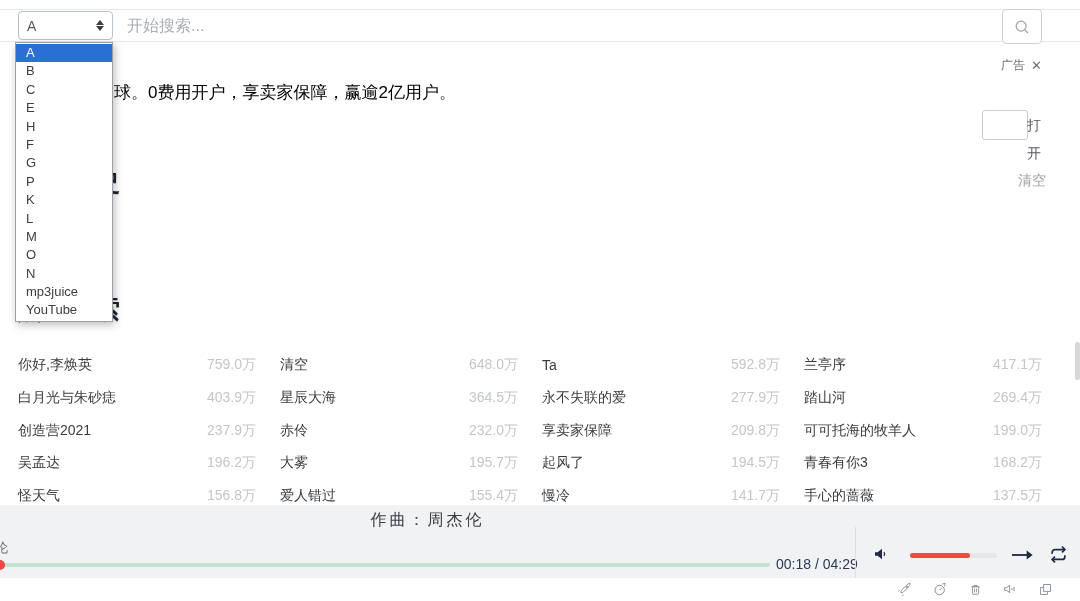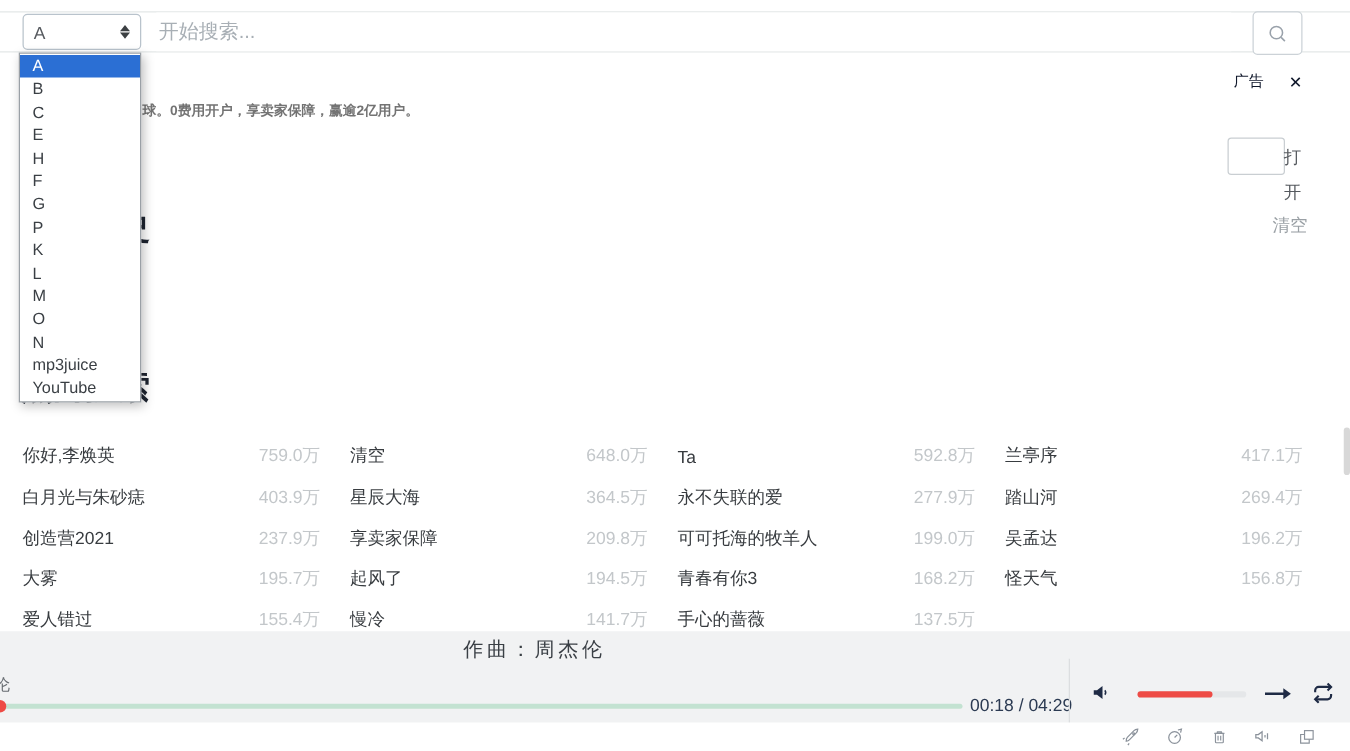--- a/index.html
+++ b/index.html
@@ -22,24 +22,24 @@
   .search-btn{position:absolute;right:38px;top:-1px;width:40px;height:35px;border:1px solid #ccd2d7;
     border-radius:4px;background:#fff;display:flex;align-items:center;justify-content:center;cursor:pointer;}
 
   
   .dropdown{position:absolute;left:15px;top:42px;width:98px;background:#fff;border:1px solid #9aa0a6;
     box-shadow:2px 3px 8px rgba(0,0,0,.25);z-index:100;padding:1px 0;}
   .dd-option{height:18.4px;line-height:18.4px;font-size:13px;color:#3a3f44;padding-left:10px;cursor:pointer;white-space:nowrap;}
   .dd-option.selected{background:#2b6fd4;color:#fff;}
 
   
-  .ad-tag{position:absolute;top:57px;right:38px;display:flex;align-items:center;gap:20px;
-    color:#0f172a;font-size:12px;}
+  .ad-tag{position:absolute;top:57px;right:38px;display:flex;align-items:center;gap:6px;
+    color:#737373;font-size:12px;}
   .ad-close{cursor:pointer;font-size:13px;}
-  .ad-text{position:absolute;top:81px;left:114px;font-size:11px;color:#737373;font-weight:bold;}
+  .ad-text{position:absolute;top:81px;left:114px;font-size:17px;color:#000000;}
   .ad-open-btn{position:absolute;top:110px;right:52px;width:46px;height:30px;border:1px solid #c9ced2;
     border-radius:3px;background:#fff;color:#55595e;font-size:14px;line-height:28px;text-align:center;cursor:pointer;padding-left:44px;}
 
   
   .sec-title{position:absolute;left:16px;font-size:26px;font-weight:700;color:#1d2430;z-index:1;white-space:nowrap;}
   .history-title{top:164px;}
   .hot-title{top:292px;}
   .clear-link{position:absolute;top:172px;right:34px;font-size:14px;color:#9aa0a5;cursor:pointer;}
 
   
@@ -137,20 +137,24 @@
         <span class="hot-name">永不失联的爱</span>
         <span class="hot-count">277.9万</span>
       </div>
       <div class="hot-cell">
         <span class="hot-name">踏山河</span>
         <span class="hot-count">269.4万</span>
       </div>
       <div class="hot-cell">
         <span class="hot-name">创造营2021</span>
         <span class="hot-count">237.9万</span>
+      </div>
+      <div class="hot-cell">
+        <span class="hot-name">赤伶</span>
+        <span class="hot-count">232.0万</span>
       </div>
       <div class="hot-cell">
         <span class="hot-name">享卖家保障</span>
         <span class="hot-count">209.8万</span>
       </div>
       <div class="hot-cell">
         <span class="hot-name">可可托海的牧羊人</span>
         <span class="hot-count">199.0万</span>
       </div>
       <div class="hot-cell">

